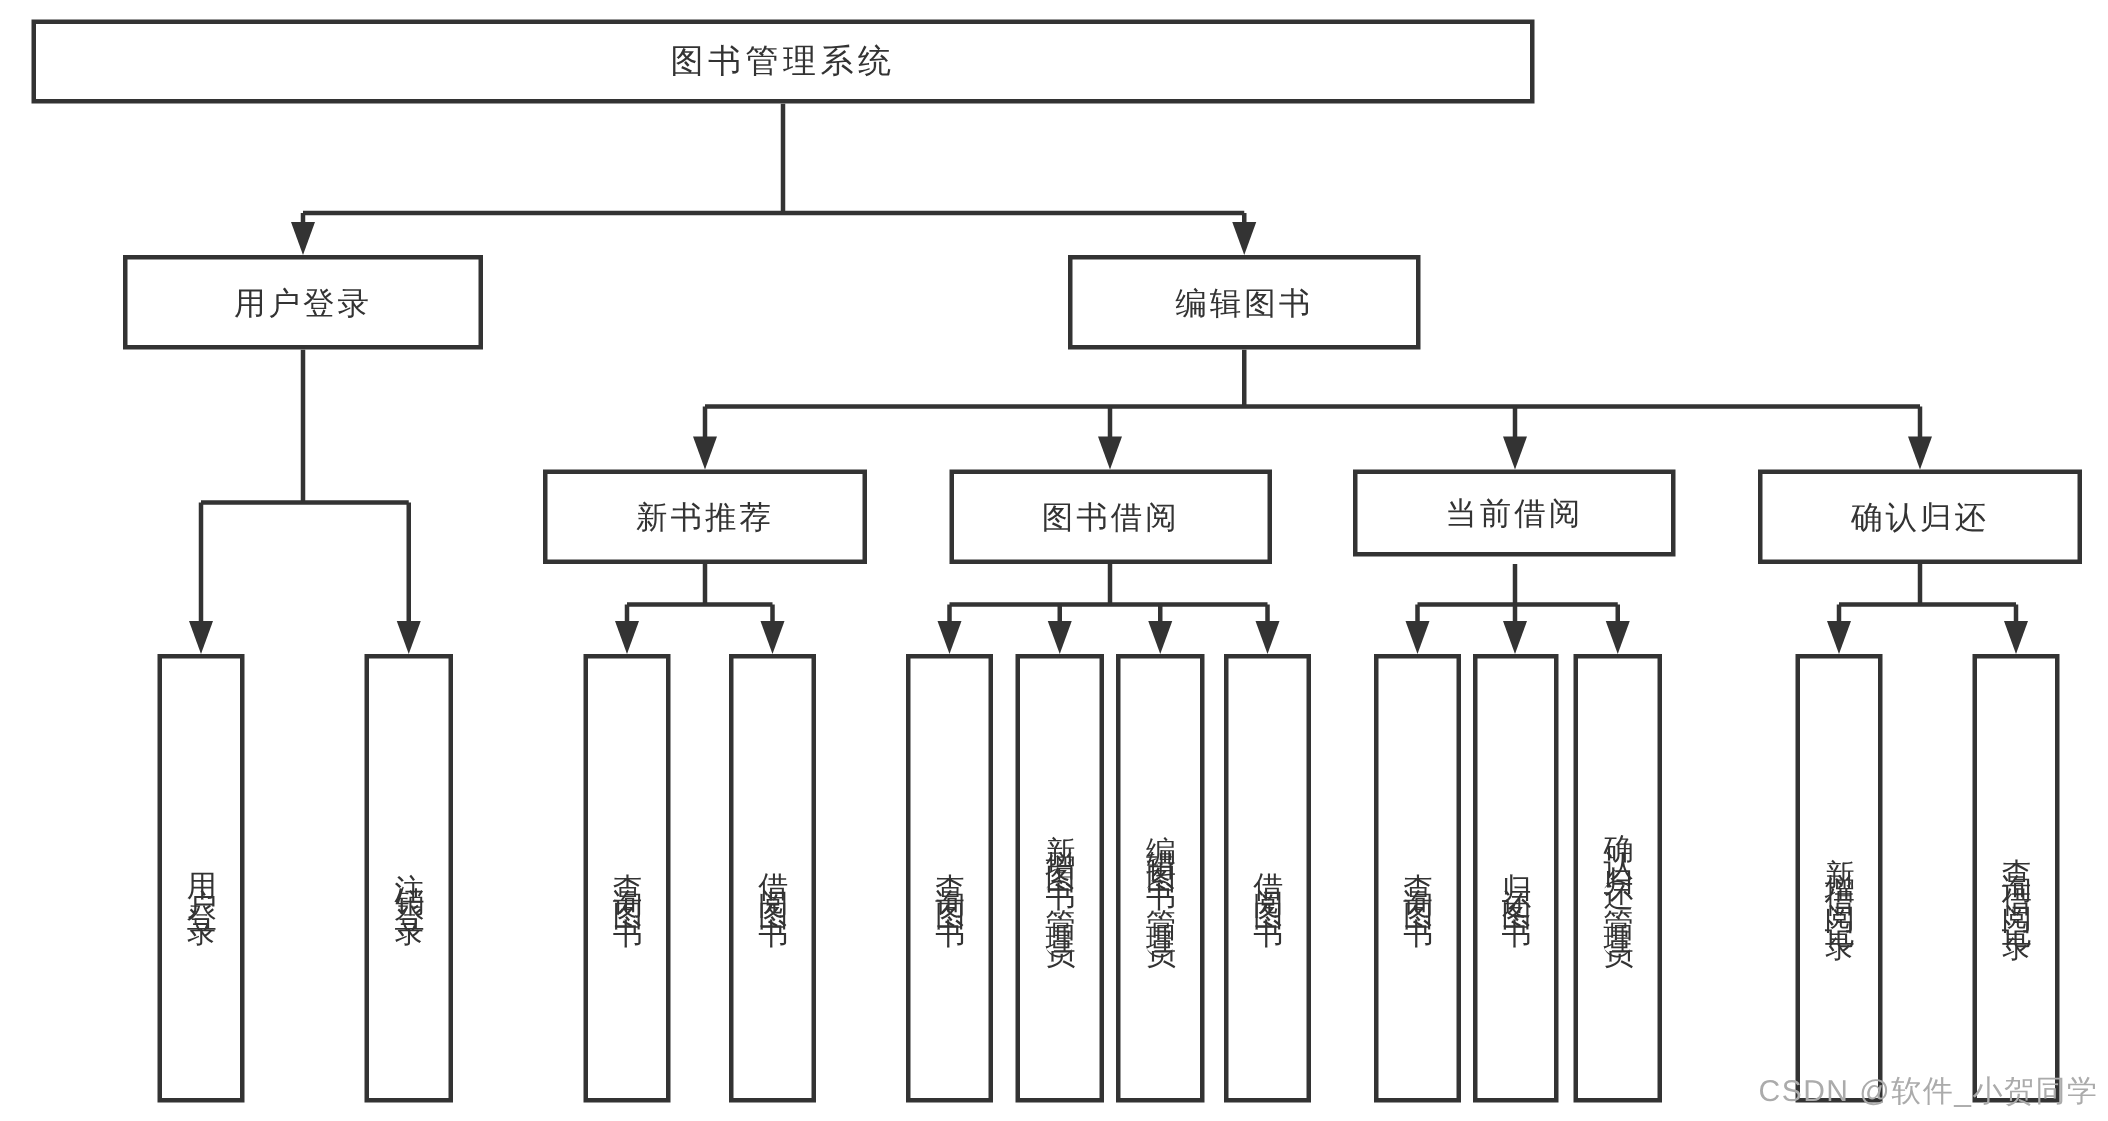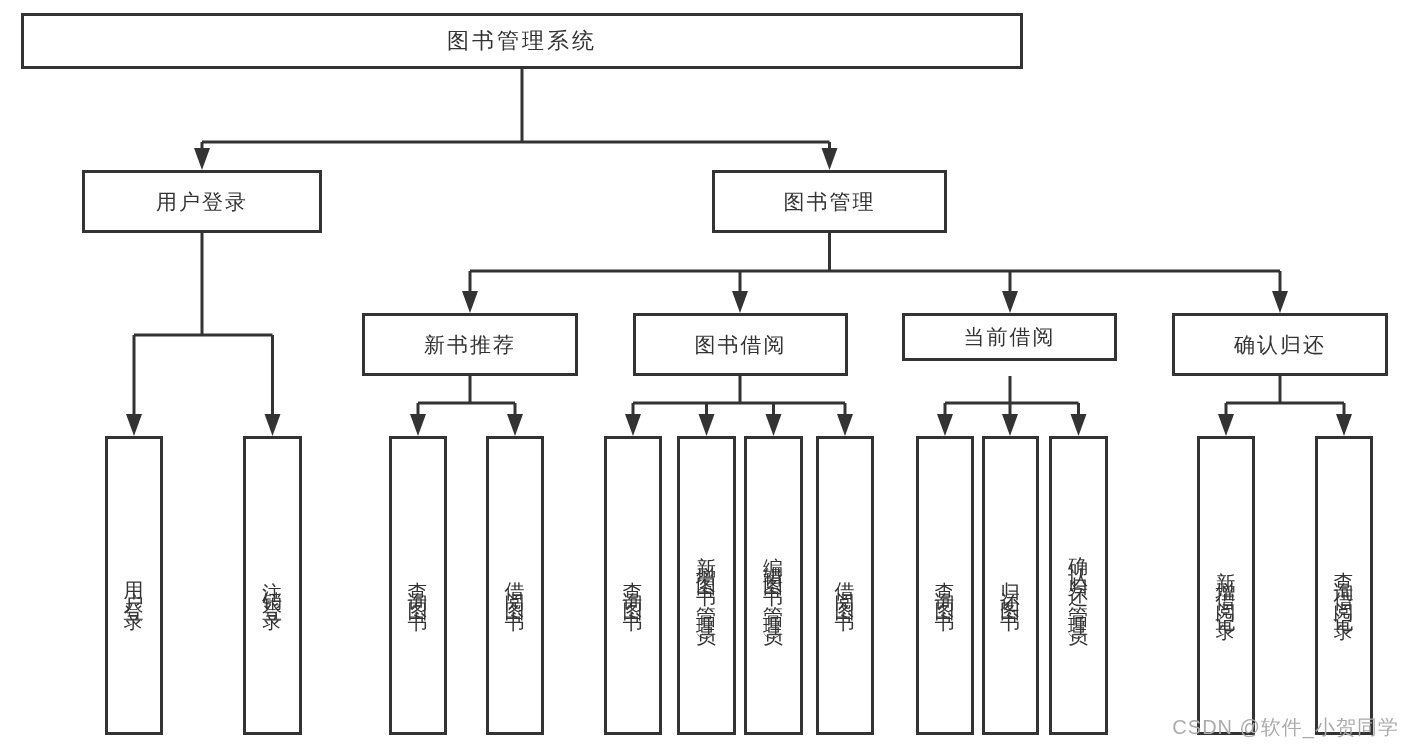--- a/index.html
+++ b/index.html
@@ -132,30 +132,30 @@
   </svg>
 
   <div class="node node-h node-root" style="left:21px;top:13px;width:1002px;height:56px">
     <span>图书管理系统</span>
   </div>
 
   <div class="node node-h" style="left:82px;top:170px;width:240px;height:63px">
     <span>用户登录</span>
   </div>
   <div class="node node-h" style="left:712px;top:170px;width:235px;height:63px">
-    <span>图书管理</span>
+    <span>编辑图书</span>
   </div>
 
   <div class="node node-h" style="left:633px;top:313px;width:215px;height:63px">
     <span>图书借阅</span>
   </div>
   <div class="node node-h" style="left:362px;top:313px;width:216px;height:63px">
     <span>新书推荐</span>
   </div>
-  <div class="node node-h" style="left:902px;top:313px;width:215px;height:48px">
+  <div class="node node-h" style="left:902px;top:313px;width:215px;height:58px">
     <span>当前借阅</span>
   </div>
   <div class="node node-h" style="left:1172px;top:313px;width:216px;height:63px">
     <span>确认归还</span>
   </div>
 
   <div class="node node-v" style="left:105px;top:436px;width:58px;height:299px">
     <span>用户登录</span>
   </div>
   <div class="node node-v" style="left:243px;top:436px;width:59px;height:299px">

